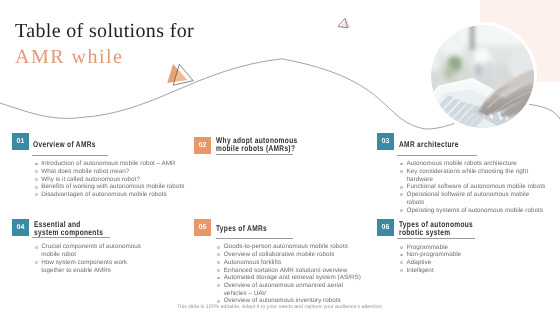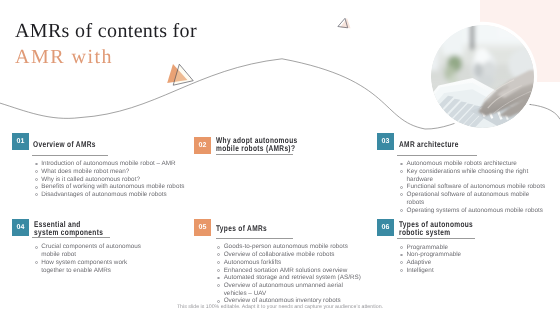--- a/index.html
+++ b/index.html
@@ -132,22 +132,22 @@
         <g filter="url(#blurC)" opacity="0.75">
           <path d="M56 80 C62 72 74 64 88 58" stroke="#e4dfda" stroke-width="1.2" fill="none"></path>
           <path d="M60 88 C66 80 80 71 96 64" stroke="#d9d4cf" stroke-width="1.1" fill="none"></path>
           <path d="M66 94 C74 86 90 77 106 70" stroke="#cdc8c3" stroke-width="1.0" fill="none"></path>
         </g>
       </g>
     </svg>
   </div>
 
   <div class="title">
-     <div>AMRs of contents  for</div>
-     <div class="l2">AMR with</div>
+     <div>Table of solutions  for</div>
+     <div class="l2">AMR while</div>
   </div>
 
   <div id="sections">
       <div class="badge" style="background: rgb(58, 138, 163); left: 12px; top: 133px;">01</div>
       <div class="head" style="left: 33.4px; top: 140px;">Overview of AMRs</div>
       <div class="rule" style="left: 32px; top: 154.5px; width: 76.2px;"></div>
       <ul class="list" style="left: 41.2px; top: 160.3px; width: 147px;">
         <li>Introduction of autonomous mobile robot – AMR</li>
         <li>What does mobile robot mean?</li>
         <li>Why is it called autonomous robot?</li>

